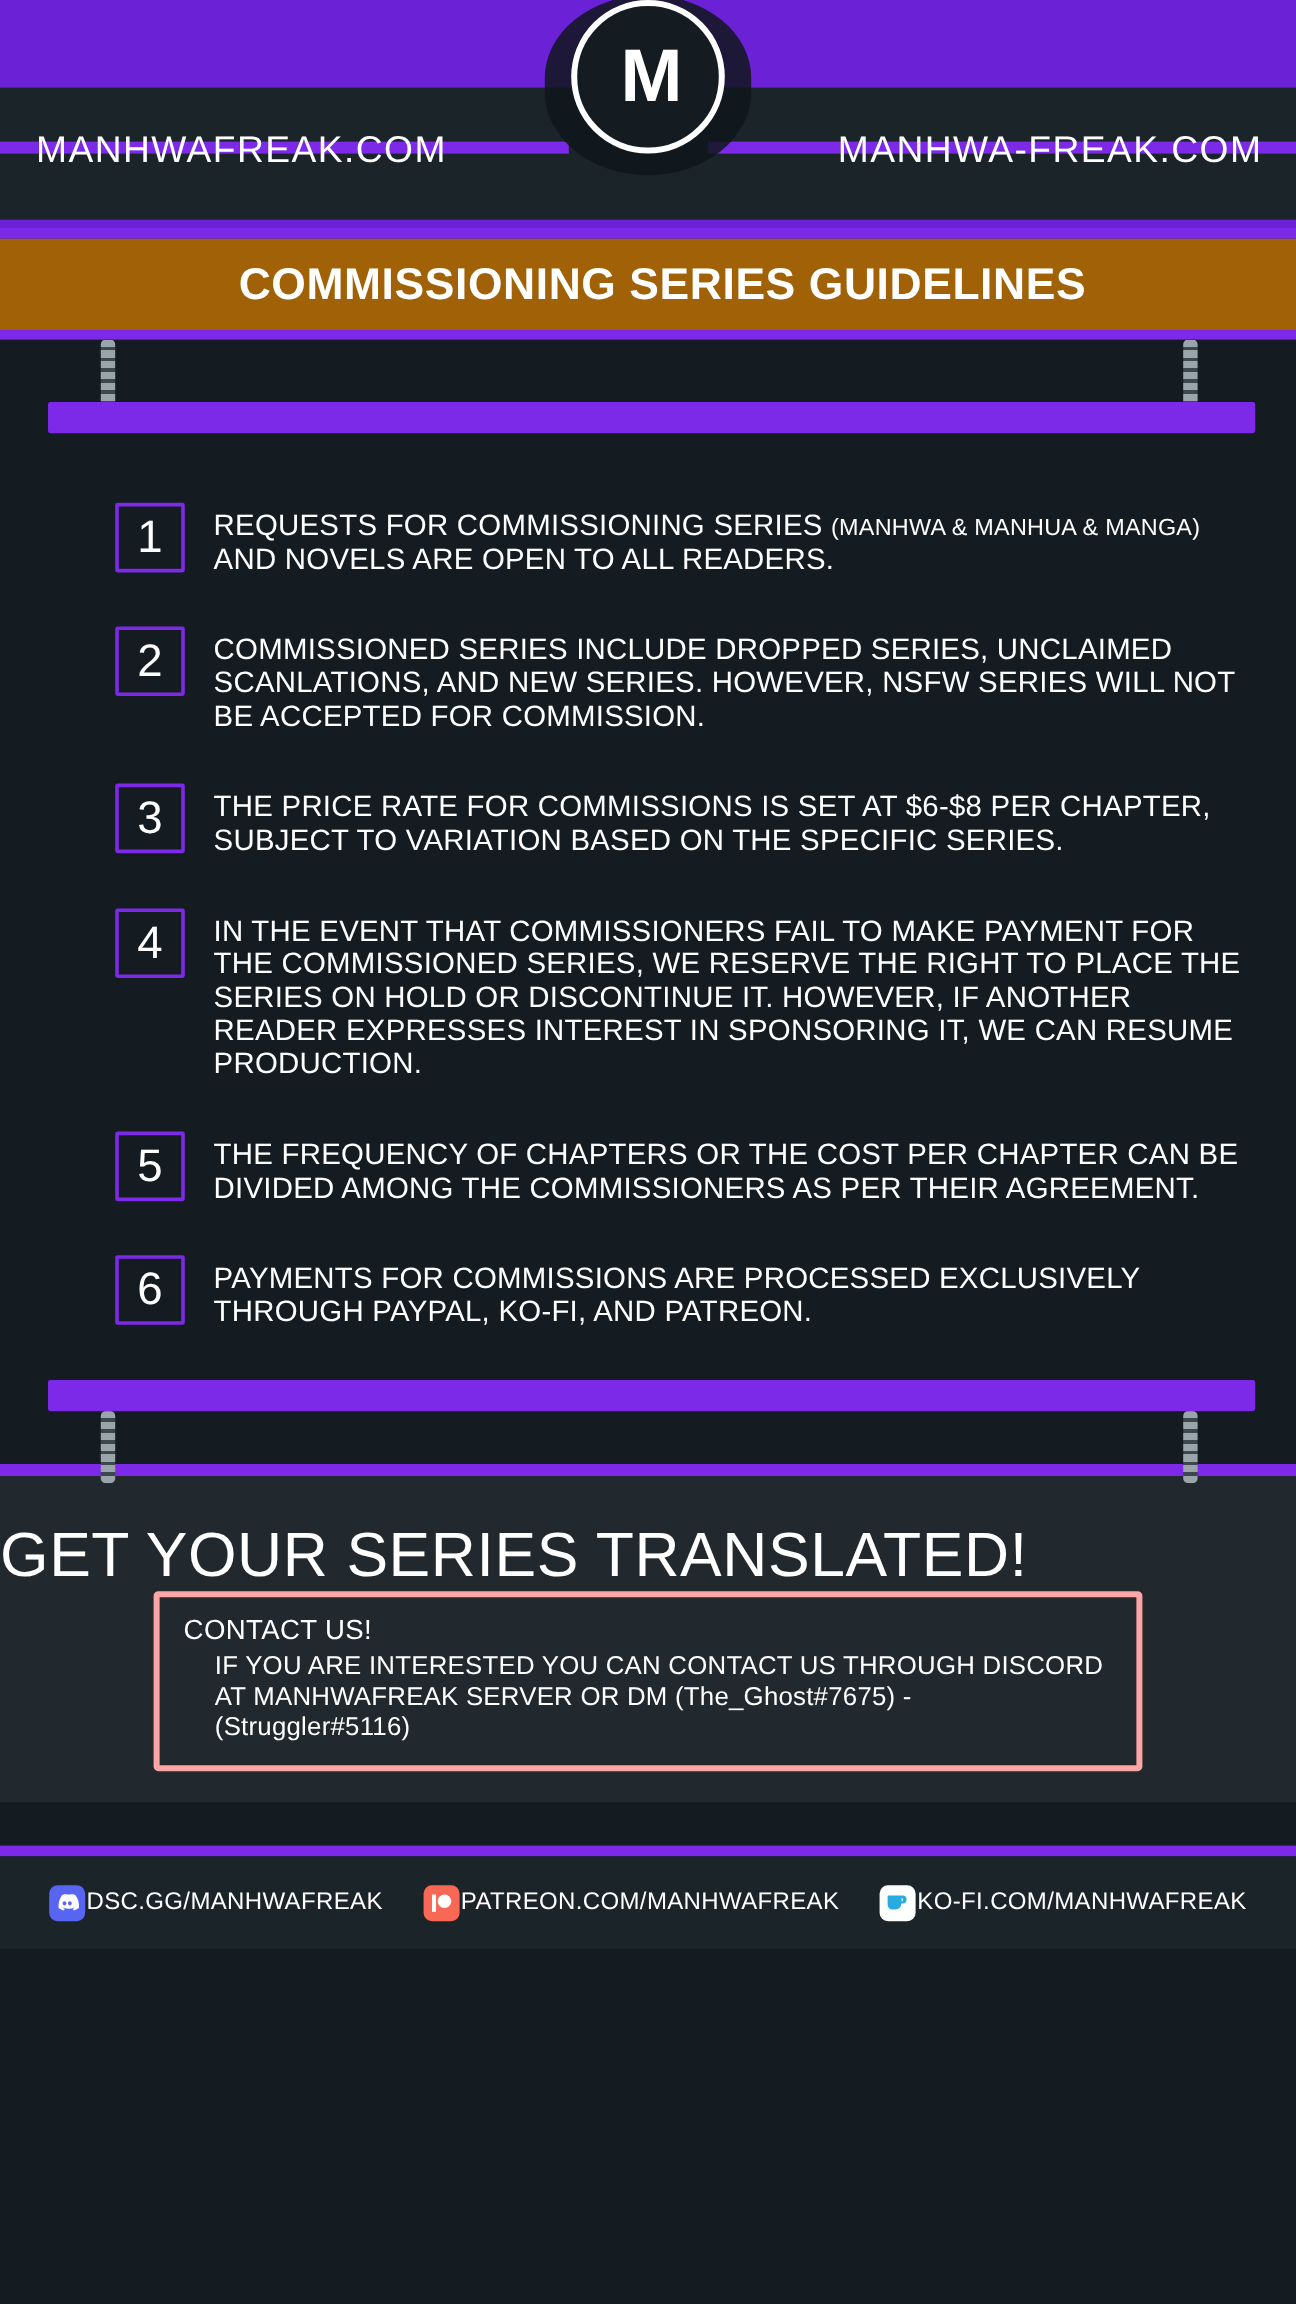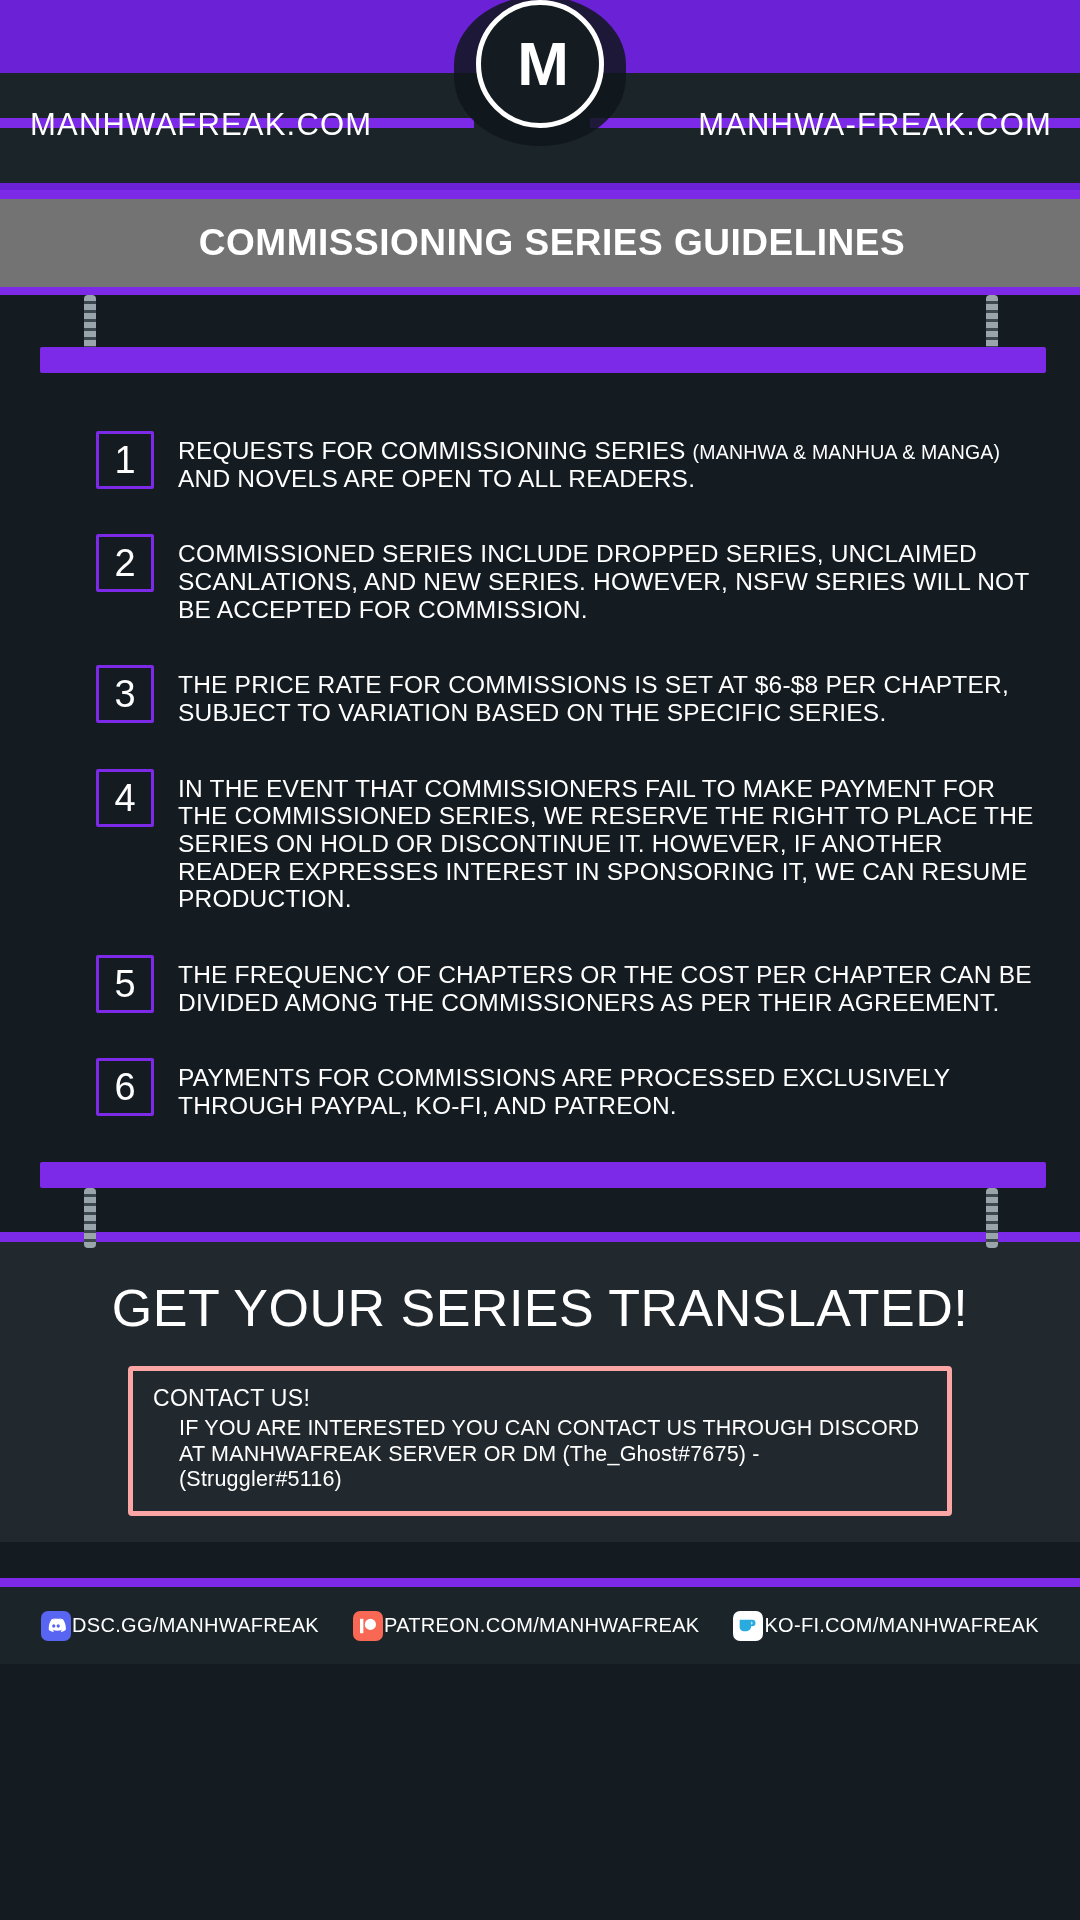--- a/index.html
+++ b/index.html
@@ -108,22 +108,22 @@
     letter-spacing: -6px;
     line-height: 1;
   }
 
   
   .title-sep-top {
     height: 9px;
     background: #7c2ae8;
   }
   .title-band {
-    background: #737373;
-    height: 88px;
+    background: #a16207;
+    height: 76px;
     display: flex;
     align-items: center;
     justify-content: center;
     padding-left: 24px;
   }
   .title-band h1 {
     color: #ffffff;
     font-size: 37px;
     font-weight: 700;
     letter-spacing: .5px;
@@ -212,26 +212,25 @@
     top: 26px;
   }
 
   
   .footer-sep-top { height: 10px; background: #7c2ae8; }
   .footer-block {
     background: #22292e;
     padding: 36px 0 26px 0;
   }
   .footer-block h2 {
-    text-align: center;
+    text-align: left;
     color: #ffffff;
     font-size: 52px;
     font-weight: 400;
     letter-spacing: .5px;
-    margin-bottom: 28px;
   }
   .contact-box {
     margin: 0 128px;
     border: 5px solid #fca5a5;
     border-radius: 4px;
     padding: 14px 20px 18px 20px;
     color: #ffffff;
   }
   .contact-title {
     font-size: 23px;

